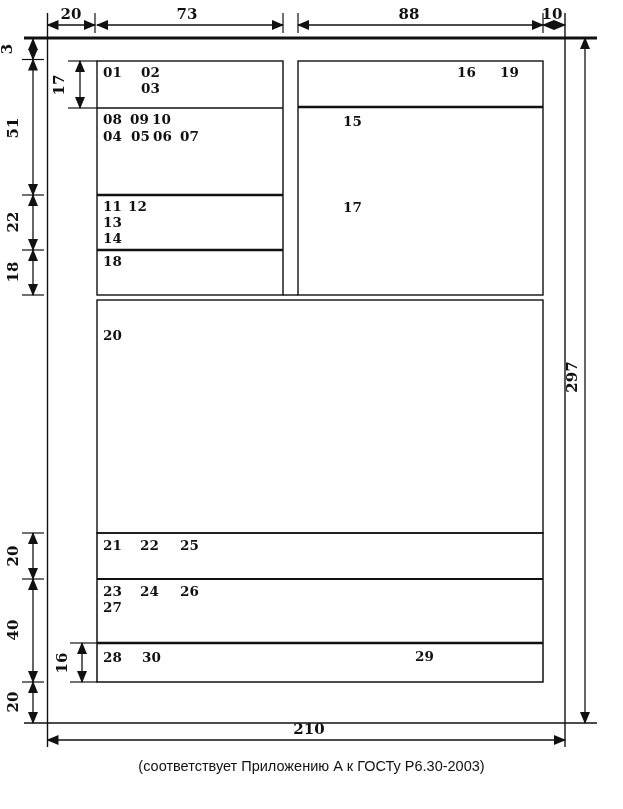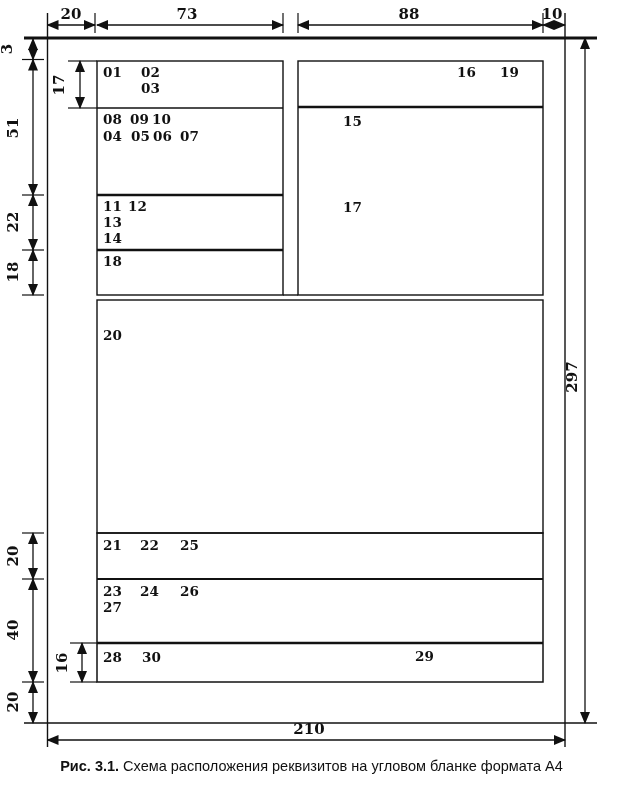--- a/index.html
+++ b/index.html
@@ -136,14 +136,14 @@
     <text x="140" y="596">24</text>
     <text x="180" y="596">26</text>
     <text x="103" y="612">27</text>
     <text x="103" y="662">28</text>
     <text x="142" y="662">30</text>
     <text x="415" y="661">29</text>
   </g>
 </svg>
 
 <div id="caption">
-  <div><span class="bold">Рис. 3.1.</span><span> Схема расположения реквизитов на угловом бланке формата А4</span></div>
+  <div>(соответствует Приложению А к ГОСТу Р6.30-2003)</div>
 </div>
 
 </body></html>

